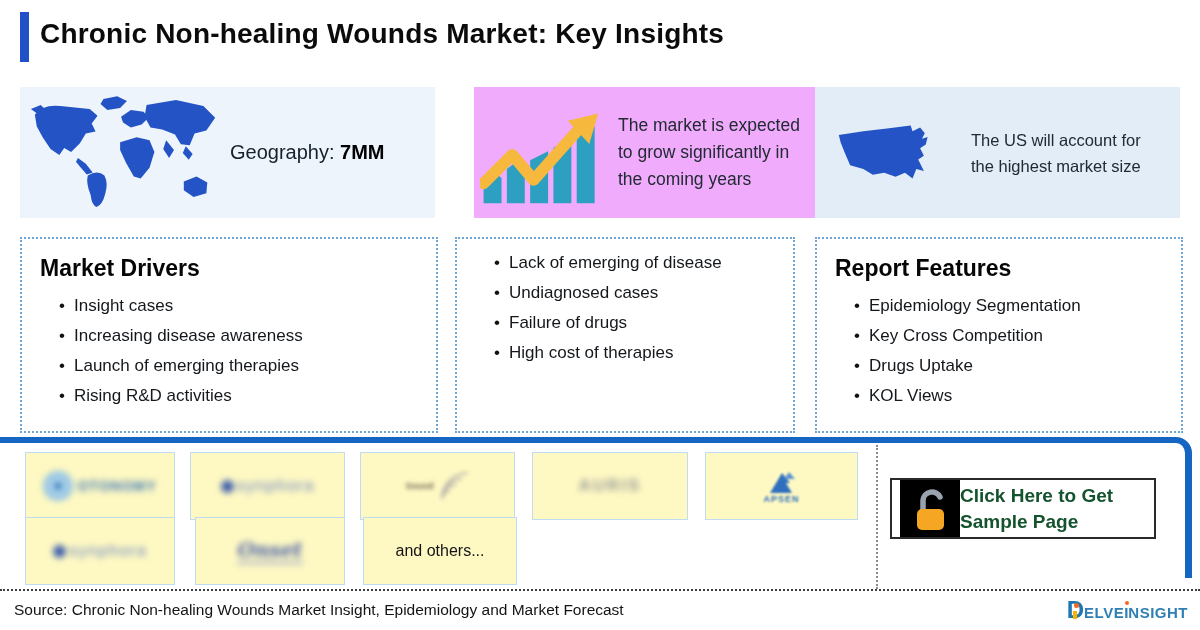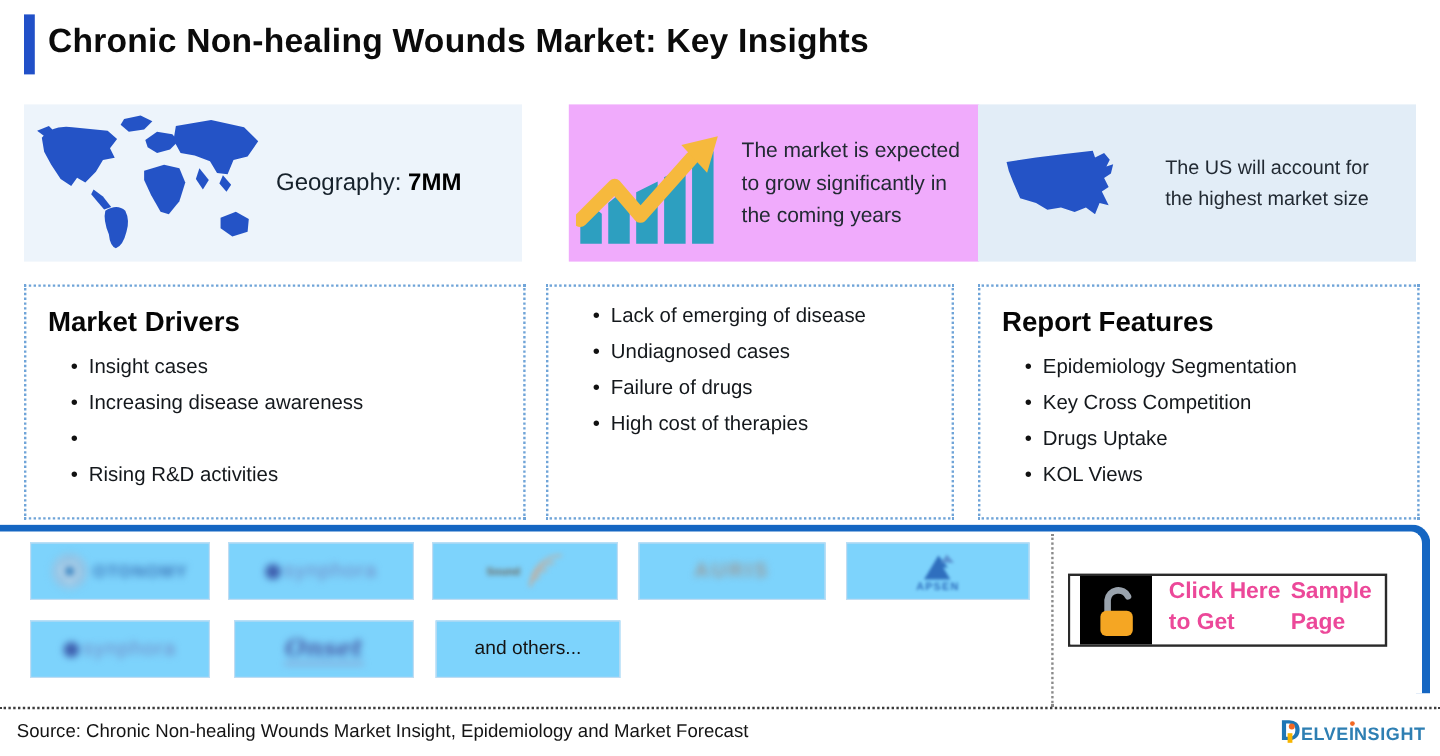--- a/index.html
+++ b/index.html
@@ -28,21 +28,21 @@
   .panel3{left:815px;width:368px;}
   .panel h2{margin:16px 0 0 18px;font-size:23px;font-weight:700;color:#060606;}
   .panel ul{list-style:none;margin:14px 0 0 0;padding:0;}
   .panel li{display:flex;align-items:baseline;height:30px;font-size:17px;color:#14181c;}
   .panel li .blt{width:24px;text-align:center;margin-left:28px;font-size:17px;color:#111;}
   
   .partners-frame{position:absolute;left:0;top:437px;width:1192px;height:141px;
     border-top:6px solid #1566c2;border-right:7px solid #1566c2;border-top-right-radius:16px;}
   .bottom-dotted{position:absolute;left:0;top:589px;width:1200px;border-top:2px dotted #3c3c3c;}
   .v-divider{position:absolute;left:876px;top:445px;height:144px;border-left:2px dotted #8a8a8a;}
-  .logo-box{position:absolute;height:48px;background:#7dd3fc;border:1px solid #bfdcf2;
+  .logo-box{position:absolute;height:68px;background:#fef9c3;border:1px solid #bfdcf2;
     display:flex;align-items:center;justify-content:center;overflow:hidden;}
   .blur3{filter:blur(3px);}
   .blur2{filter:blur(2px);}
   .blur1{filter:blur(1.2px);}
   .lg-otonomy{display:flex;align-items:center;gap:4px;}
   .lg-oto-ring{width:30px;height:30px;border-radius:50%;
     background:radial-gradient(circle at 50% 50%, #2d7fc0 0 5px, #ffffff 5px 8px, #5aa3d6 8px 11px, #cfe6f5 11px 13px, #7db8e0 13px 15px);}
   .lg-oto-text{font-size:14px;font-weight:700;color:#3b74b8;letter-spacing:1px;}
   .lg-synphora{font-size:17px;color:#7087c4;letter-spacing:1px;display:flex;align-items:center;gap:3px;}
   .lg-syn-dot{width:13px;height:13px;border-radius:50%;background:#3e5fae;display:inline-block;}
@@ -51,22 +51,22 @@
   .lg-auris{font-size:17px;font-weight:700;color:#9b9b9b;letter-spacing:2px;}
   .lg-apsen{display:flex;flex-direction:column;align-items:center;line-height:9px;}
   .lg-apsen-text{font-size:9px;font-weight:700;color:#2f6fbe;letter-spacing:1px;}
   .lg-onset{font-family:"DejaVu Serif", serif;font-style:italic;font-size:20px;font-weight:700;color:#4a5faa;border-bottom:2px solid #8b97c9;}
   .others-box{font-size:16px;color:#141414;}
   
   .cta{position:absolute;left:890px;top:478px;width:266px;height:61px;background:#ffffff;
     border:2px solid #2a2a2a;display:flex;align-items:stretch;cursor:pointer;}
   .cta-pad{width:8px;background:#fff;}
   .cta-lock{width:60px;background:#000;display:flex;align-items:center;justify-content:center;}
-  .cta-label{flex:1;display:flex;flex-direction:row;justify-content:center;padding-left:14px;
-    font-size:19px;line-height:26px;font-weight:700;color:#ec4899;}
+  .cta-label{flex:1;display:flex;flex-direction:column;justify-content:center;
+    font-size:19px;line-height:26px;font-weight:700;color:#14532d;}
   
   .source-text{position:absolute;left:14px;top:601px;font-size:15.5px;color:#141414;text-align:right;}
   .brand{position:absolute;right:12px;top:598px;display:flex;align-items:baseline;}
   .brand-d{position:relative;font-size:24px;line-height:24px;font-weight:700;color:#1e76b5;}
   .brand-d .dot{position:absolute;left:7px;top:5px;width:5px;height:5px;border-radius:50%;background:#f26822;}
   .brand-d .bar{position:absolute;left:6px;bottom:3px;width:4px;height:8px;background:#f7b500;}
   .brand-rest{font-size:15px;font-weight:700;color:#2e7fb3;letter-spacing:.5px;}
   .brand-i{position:relative;font-size:15px;font-weight:700;color:#2e7fb3;}
   .brand-i .idot{position:absolute;left:1px;top:-3px;width:4px;height:4px;border-radius:50%;background:#f26822;}
 </style>
@@ -133,20 +133,21 @@
       <li>
           <span class="blt">•</span>
           <span>Insight cases</span>
         </li>
       <li>
           <span class="blt">•</span>
           <span>Increasing disease awareness</span>
         </li>
       <li>
           <span class="blt">•</span>
+          <span>Launch of emerging therapies</span>
         </li>
       <li>
           <span class="blt">•</span>
           <span>Rising R&amp;D activities</span>
         </li>
     </ul>
   </div>
 
   <div class="panel panel2">
     <ul>

